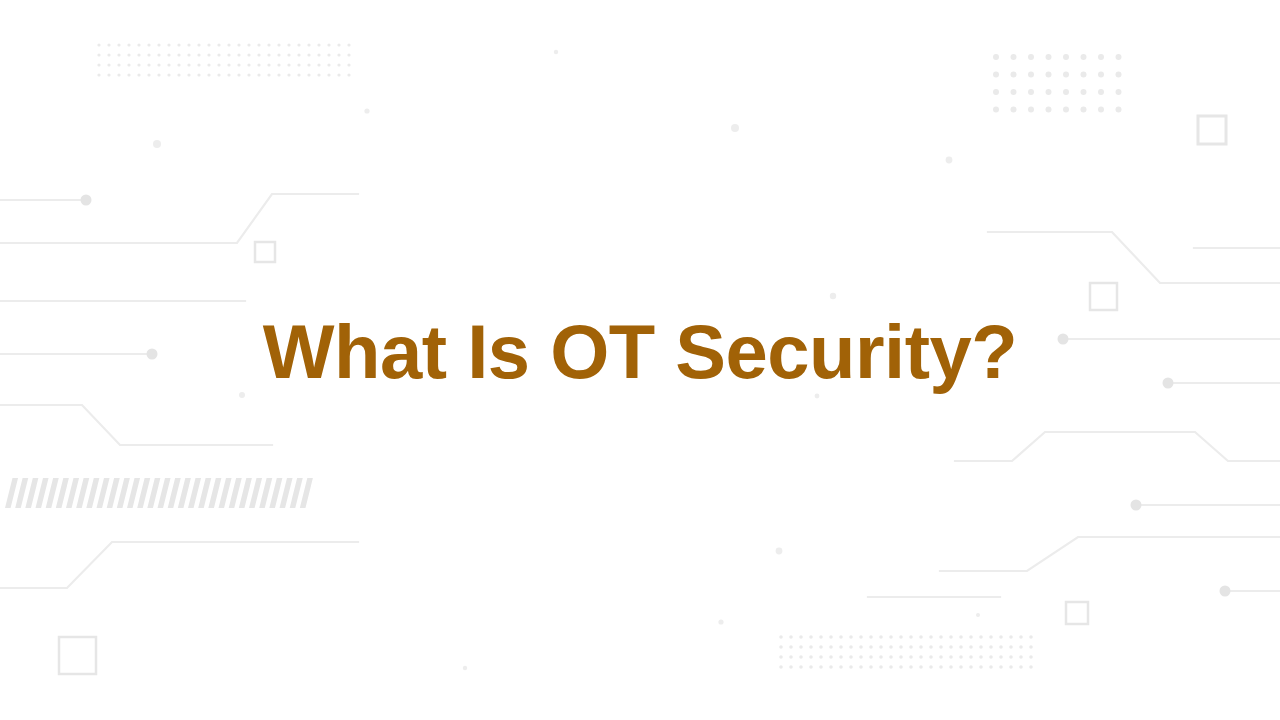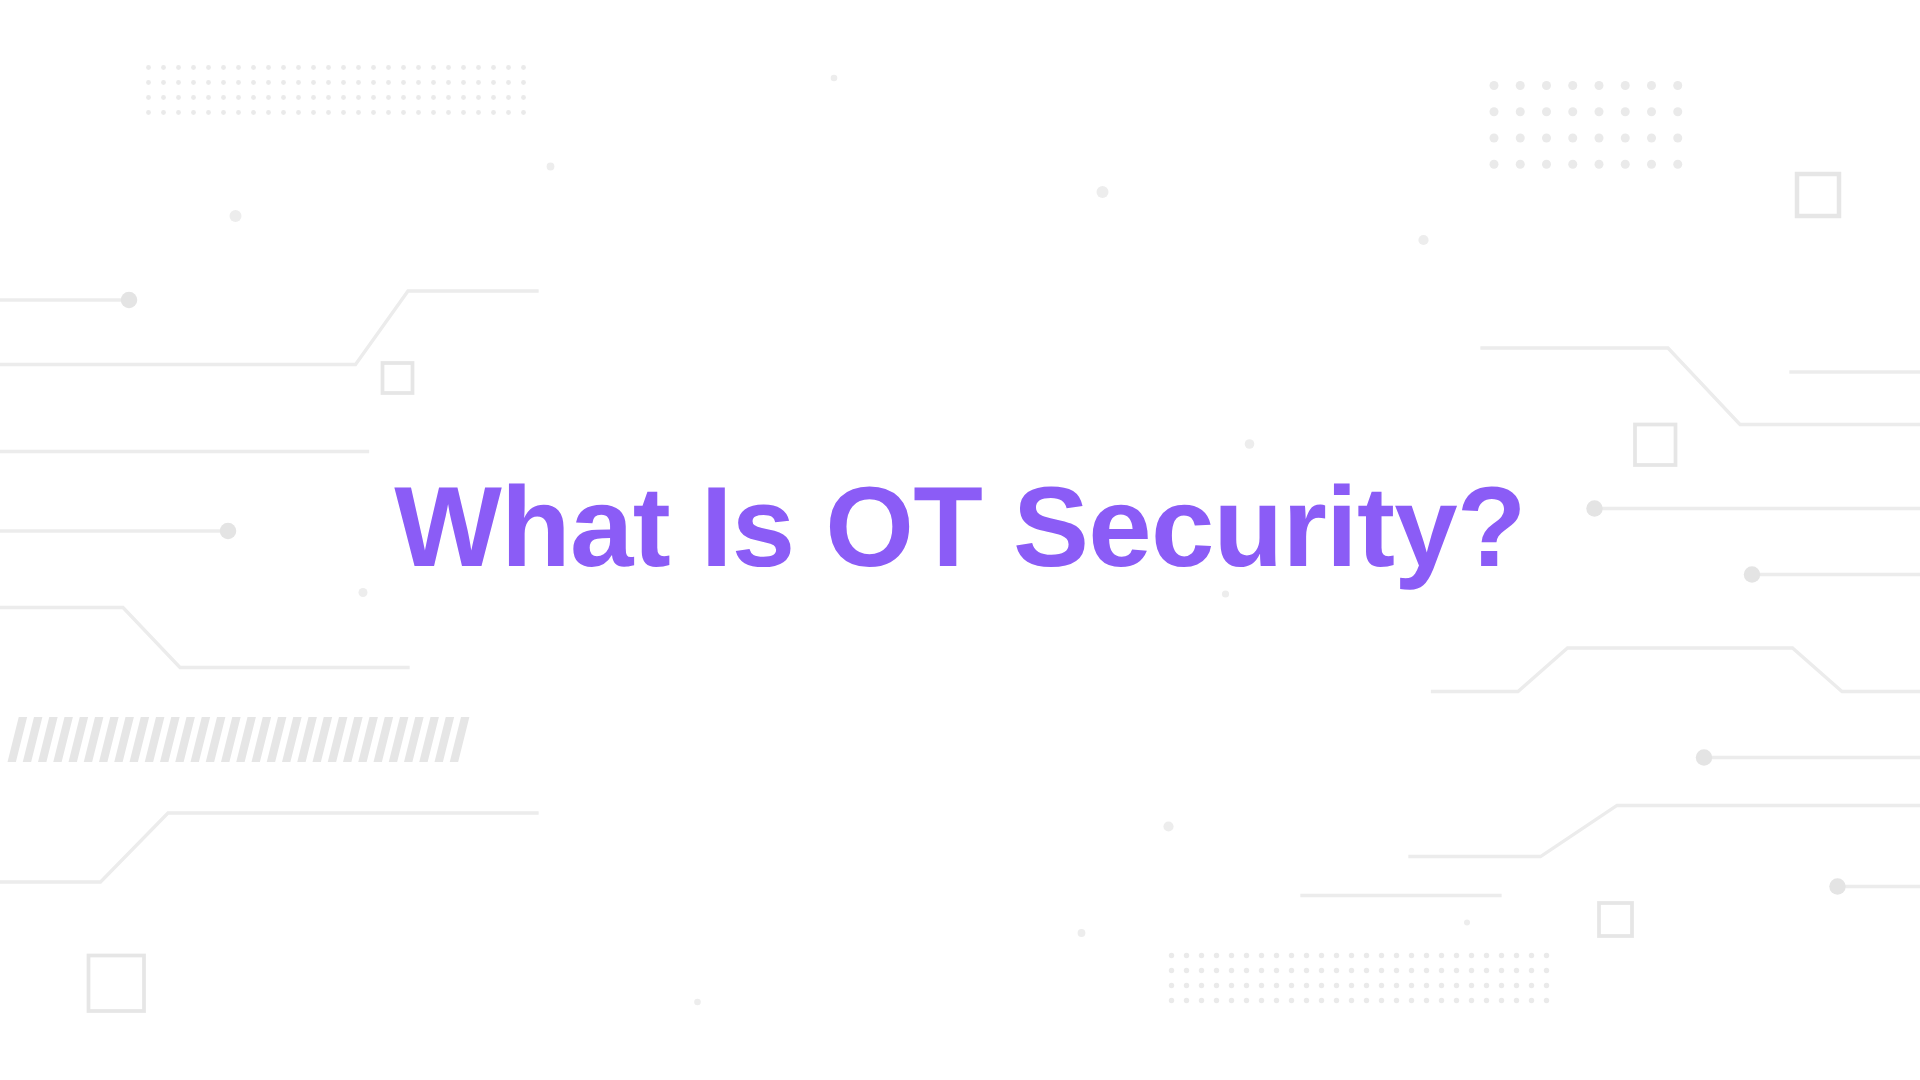--- a/index.html
+++ b/index.html
@@ -35,21 +35,21 @@
     align-items: center;
     justify-content: center;
   }
   .slide-title {
     margin: 0;
     font-family: "Liberation Sans", sans-serif;
     font-weight: 700;
     font-size: 76px;
     line-height: 1;
     letter-spacing: -0.5px;
-    color: #8b5cf6;
+    color: #a16207;
     text-align: left;
     white-space: nowrap;
     transform: translateY(-8px);
   }
 </style>
 </head>
 <body>
 
 <div class="slide">
 

